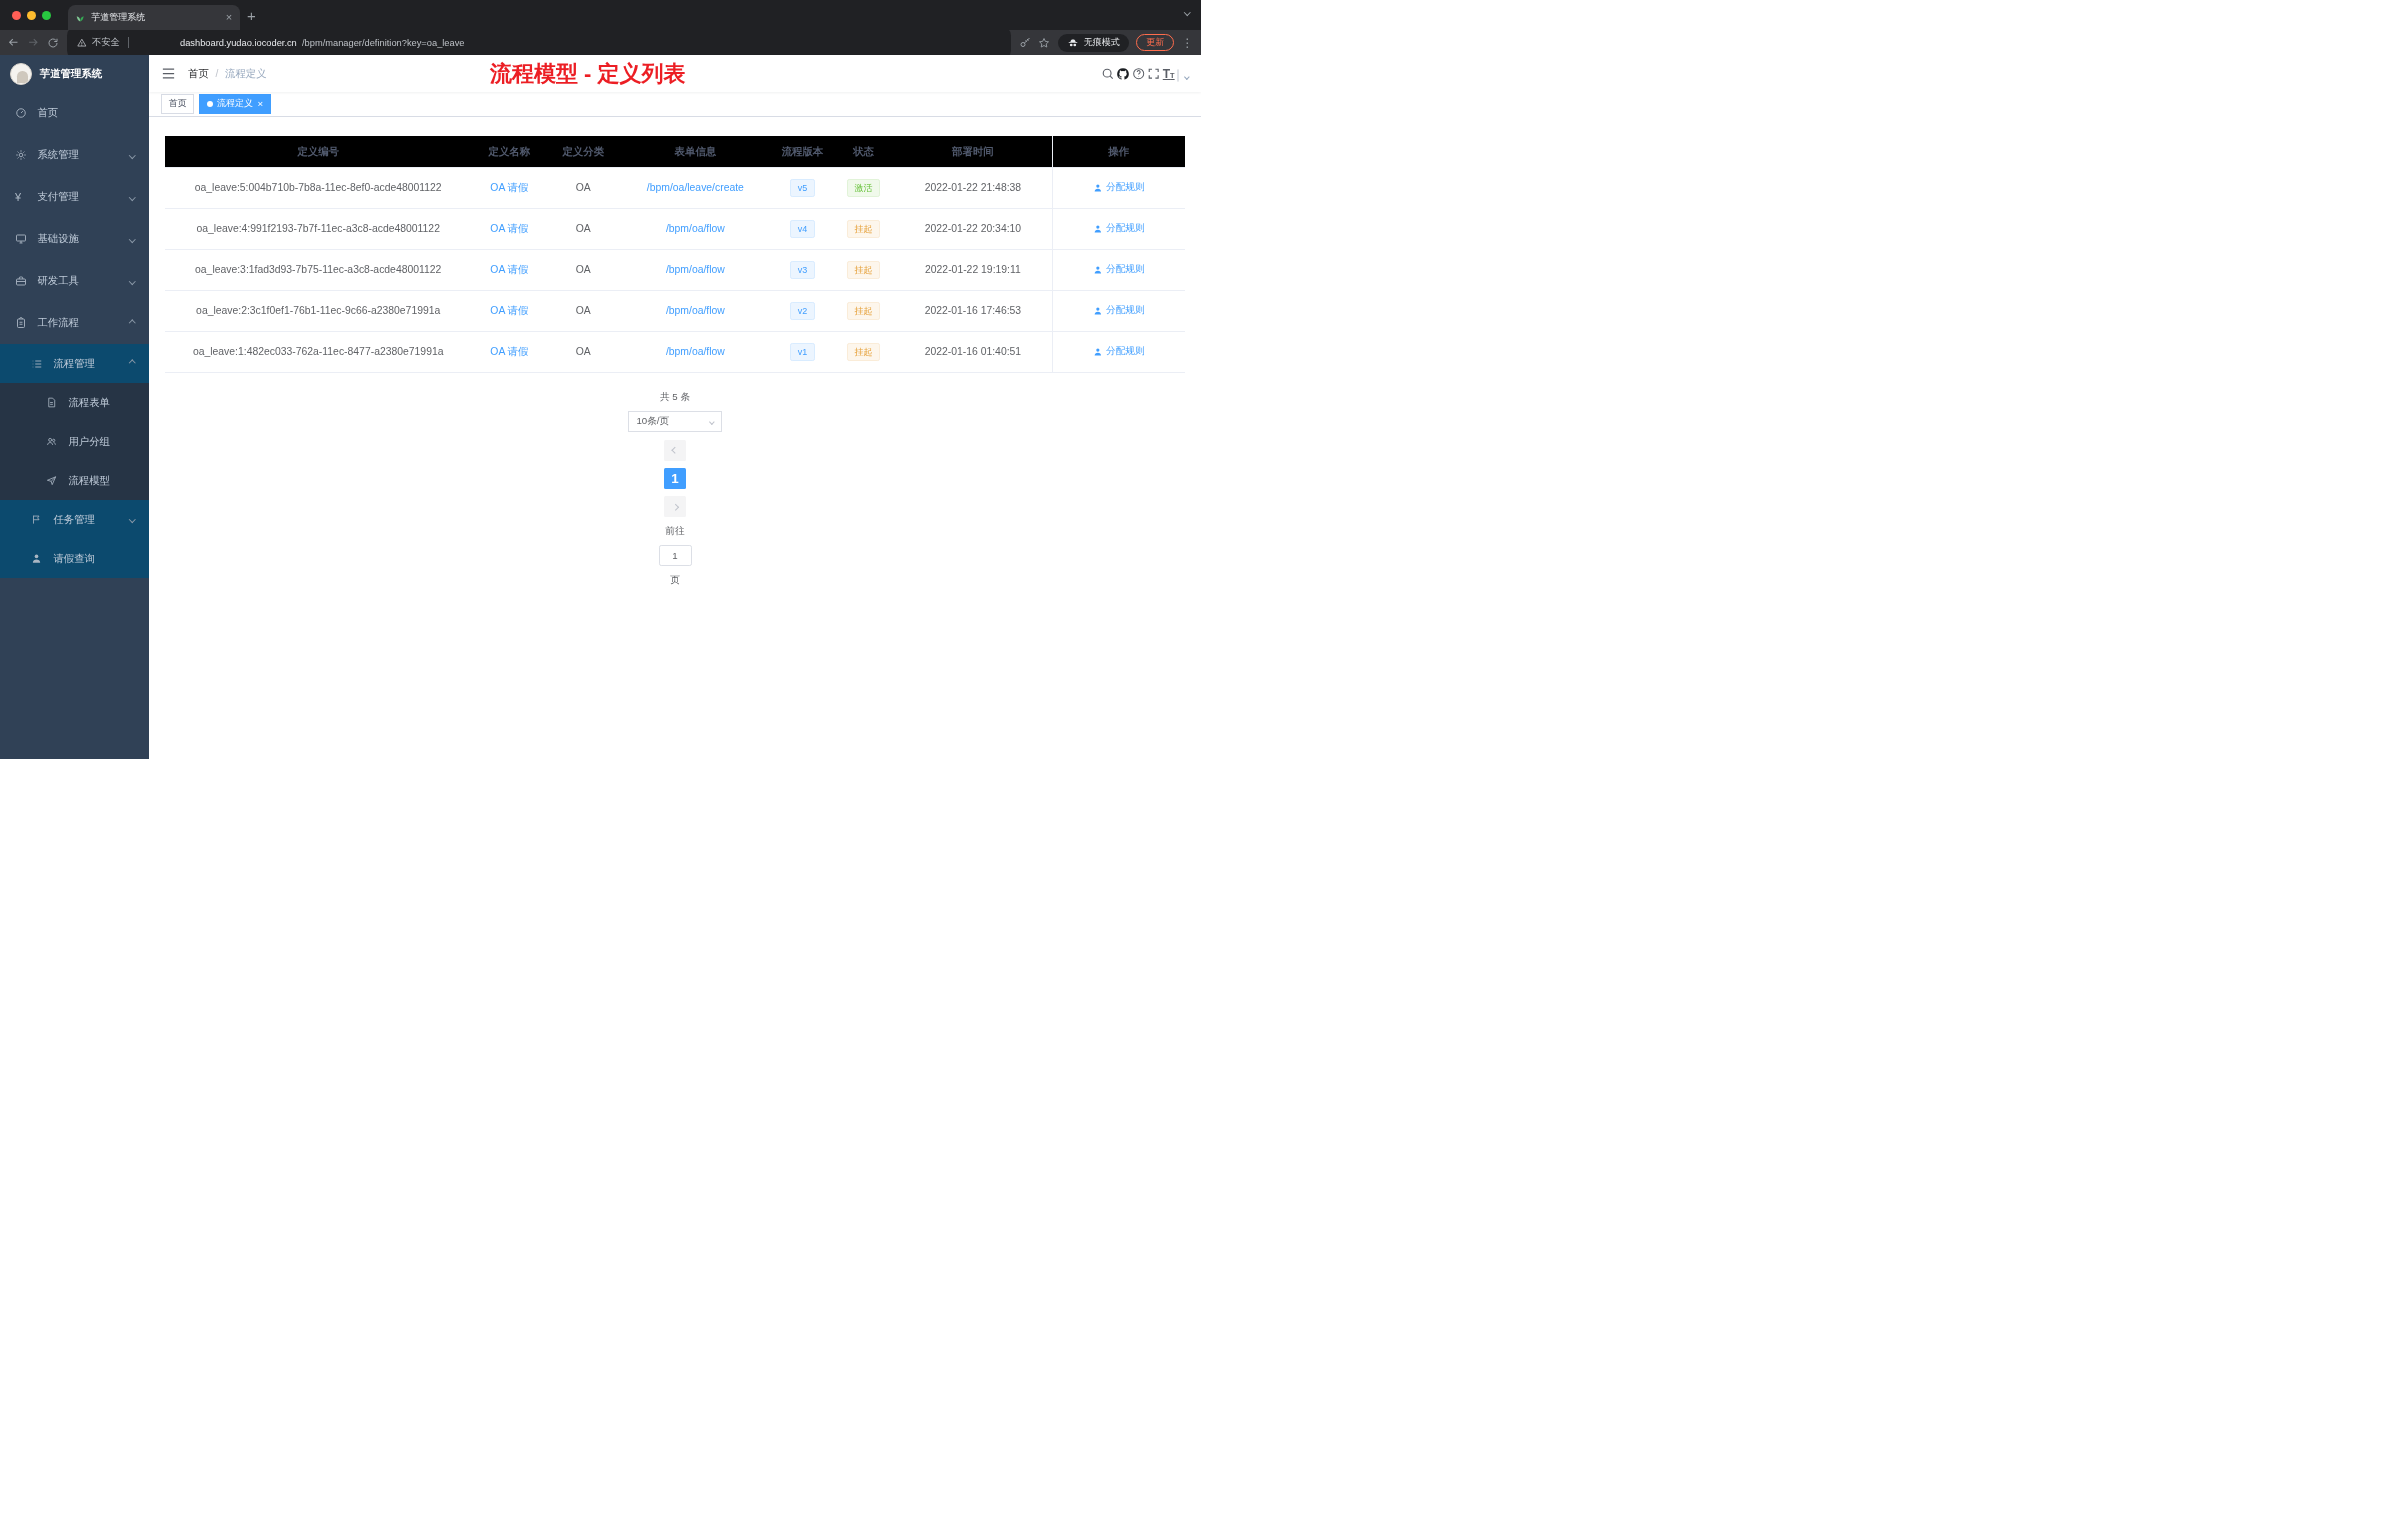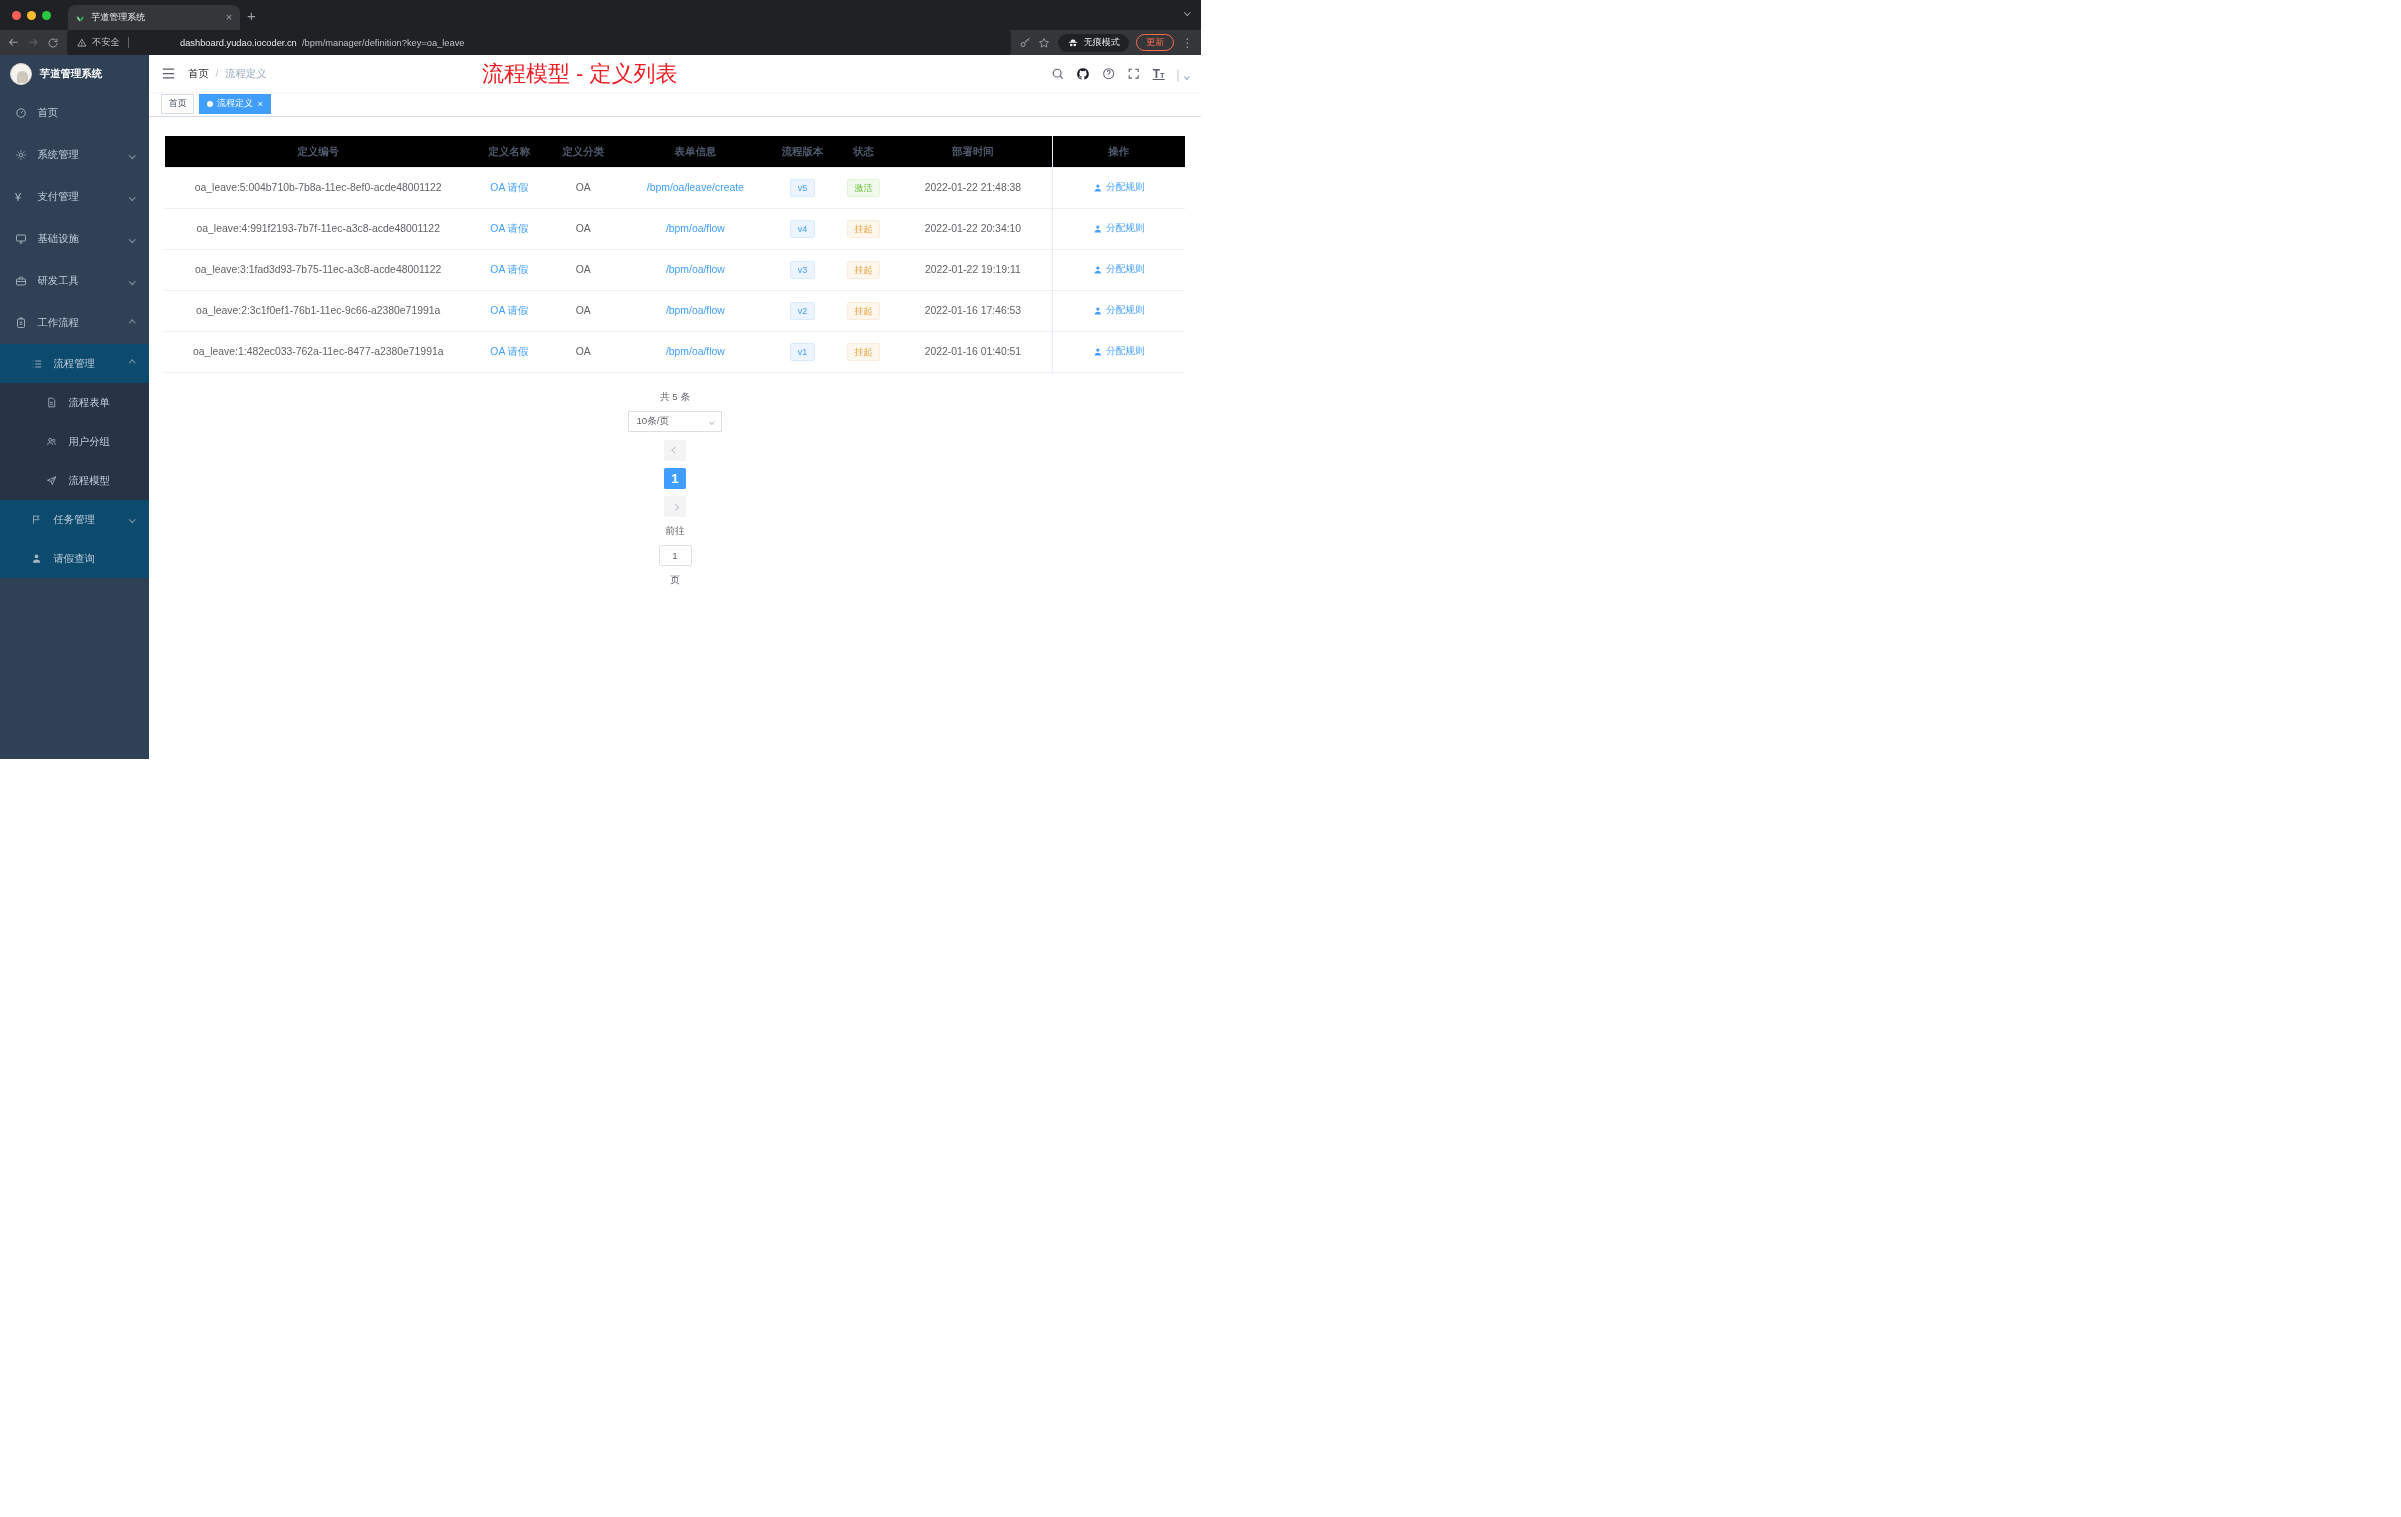--- a/index.html
+++ b/index.html
@@ -62,23 +62,23 @@
   #main { flex: 1; min-width: 0; display: flex; flex-direction: column; position: relative; background: #fff; }
 
   
   #navbar { height: 37px; background: #fff; display: flex; align-items: center; padding: 0 12px;
             position: relative; box-shadow: 0 0.7px 3px rgba(0,21,41,.08); z-index: 2; }
   .hamburger { color: #5a5e66; cursor: pointer; }
   .breadcrumb { display: flex; align-items: center; margin-left: 12px; font-size: 10.4px; }
   .bc-home { color: #303133; cursor: pointer; }
   .bc-sep { color: #c0c4cc; margin: 0 6.7px; }
   .bc-current { color: #97a8be; }
-  .annotation { position: absolute; left: 333px; top: 50%; transform: translateY(-50%);
-                color: #ec1e24; font-size: 22px; font-weight: 400; white-space: nowrap; pointer-events: none; }
-  .nav-right { margin-left: auto; display: flex; align-items: flex-end; gap: 12px; color: #5a5e66; text-decoration: underline; }
+  .annotation { position: absolute; left: 341px; top: 50%; transform: translateY(-50%);
+                color: #ec1e24; font-size: 22px; font-weight: 700; white-space: nowrap; pointer-events: none; }
+  .nav-right { margin-left: auto; display: flex; align-items: flex-end; gap: 2px; color: #5a5e66; text-decoration: underline; }
   .nav-right .ic { cursor: pointer; }
   .gh { color: #1b1f23; }
   .fontsize-ic { font-weight: bold; font-size: 12px; cursor: pointer; }
   .fontsize-ic small { font-size: 7.4px; font-weight: bold; }
   .avatar-wrap { position: relative; margin-right: 10.4px; cursor: pointer; }
   .nav-avatar { width: 22px; height: 22px; border-radius: 2.2px; background: linear-gradient(135deg,#f4f6f8 0%,#dfe5ec 60%,#c8d2dd 100%);
                 border: 0.7px solid #e0e3e8; }
   .avatar-caret { position: absolute; right: -9.7px; bottom: 1.5px; color: #97a8be; width: 3.7px; height: 3.7px; }
 
   

